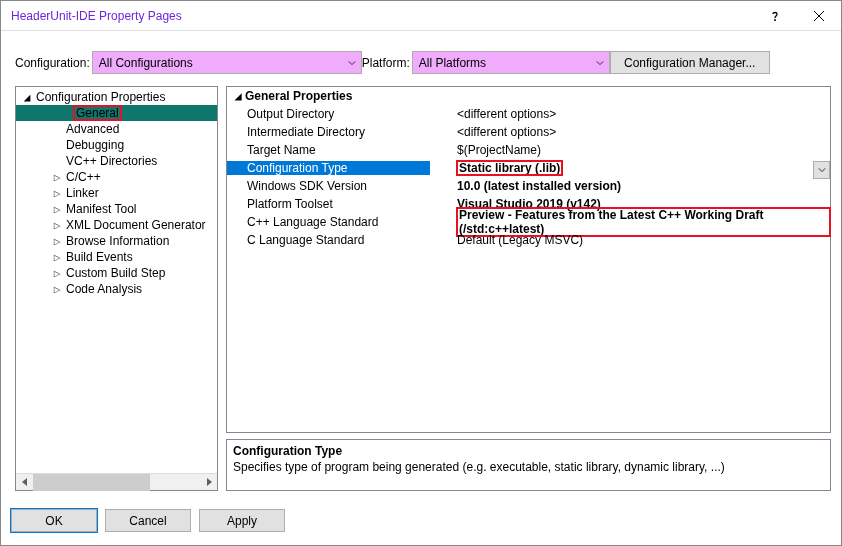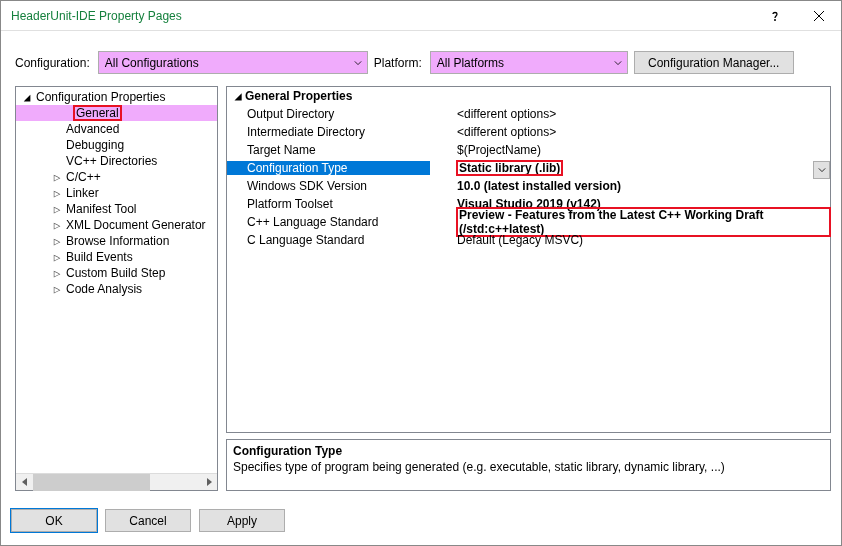--- a/index.html
+++ b/index.html
@@ -1,41 +1,41 @@
 <!DOCTYPE html>
 <html><head>
 <meta charset="utf-8">
 <style>
   * { box-sizing: border-box; font-family: "Segoe UI", Tahoma, sans-serif; font-size: 12px; }
   html, body { margin: 0; padding: 0; }
   body { width: 842px; height: 546px; background: #fff; border: 1px solid #888; position: relative; }
   
   .titlebar { height: 30px; display: flex; align-items: center; padding: 0 0 0 10px; border-bottom: 1px solid #e0e0e0; }
-  .titlebar .title { flex: 1; color: #15803d; }
+  .titlebar .title { flex: 1; color: #6d28d9; }
   .titlebar .help, .titlebar .close { width: 44px; height: 30px; display: flex; align-items: center; justify-content: center; color: #000; }
   .titlebar svg { width: 10px; height: 10px; stroke: currentColor; stroke-width: 1; fill: none; }
   
-  .config-row { display: flex; align-items: center; gap: 6px; padding: 20px 10px 12px 14px; }
+  .config-row { display: flex; align-items: center; padding: 20px 10px 12px 14px; }
   .config-row label { margin-right: 2px; }
   .combo { position: relative; display: flex; align-items: center; height: 23px; border: 1px solid #adadad; background: #f0abfc; padding: 0 0 0 6px; }
   .combo .arrow { width: 18px; height: 100%; display: flex; align-items: center; justify-content: center; border-left: 0; }
   .combo .arrow svg { width: 8px; height: 8px; }
   #combo-config { width: 270px; }
   #combo-platform { width: 198px; }
   .btn { height: 23px; border: 1px solid #adadad; background: #e1e1e1; padding: 0 12px; display: flex; align-items: center; }
   #btn-cfgmgr { width: 160px; justify-content: center; }
   
   .main { display: flex; gap: 8px; padding: 0 10px 8px 14px; }
   .tree-wrap { width: 203px; height: 405px; border: 1px solid #828790; background: #fff; position: relative; display: flex; flex-direction: column; }
   .tree { flex: 1; overflow: hidden; padding: 2px 0; }
   .tree-row { display: flex; align-items: center; height: 16px; padding-left: 4px; position: relative; }
   .tree-row .exp { width: 14px; text-align: center; font-family: monospace; font-size: 11px; color: #595959; }
   .tree-row .exp.filled { color: #000; }
   .tree-row .rowtxt { padding: 0 2px; }
-  .tree-row.sel-row { background: #f0abfc; padding-left: 44px; }
+  .tree-row.sel-row { background: #0f766e; padding-left: 44px; }
   .tree-row.sel-row .rowtxt { }
   .red-outline { outline: 2px solid #e81123; outline-offset: -1px; }
   .indent2 { padding-left: 34px; }
   .hscroll { height: 17px; background: #f0f0f0; border-top: 1px solid #dcdcdc; display: flex; align-items: center; }
   .hscroll .sbtn { width: 17px; height: 17px; display: flex; align-items: center; justify-content: center; color: #606060; }
   .hscroll .thumb { flex: 1; height: 17px; position: relative; }
   .hscroll .thumb-inner { position: absolute; left: 0; top: 0; width: 70%; height: 100%; background: #cdcdcd; }
   
   .right { flex: 1; display: flex; flex-direction: column; }
   .right-panel { flex: 1; border: 1px solid #828790; background: #fff; display: flex; flex-direction: column; }

